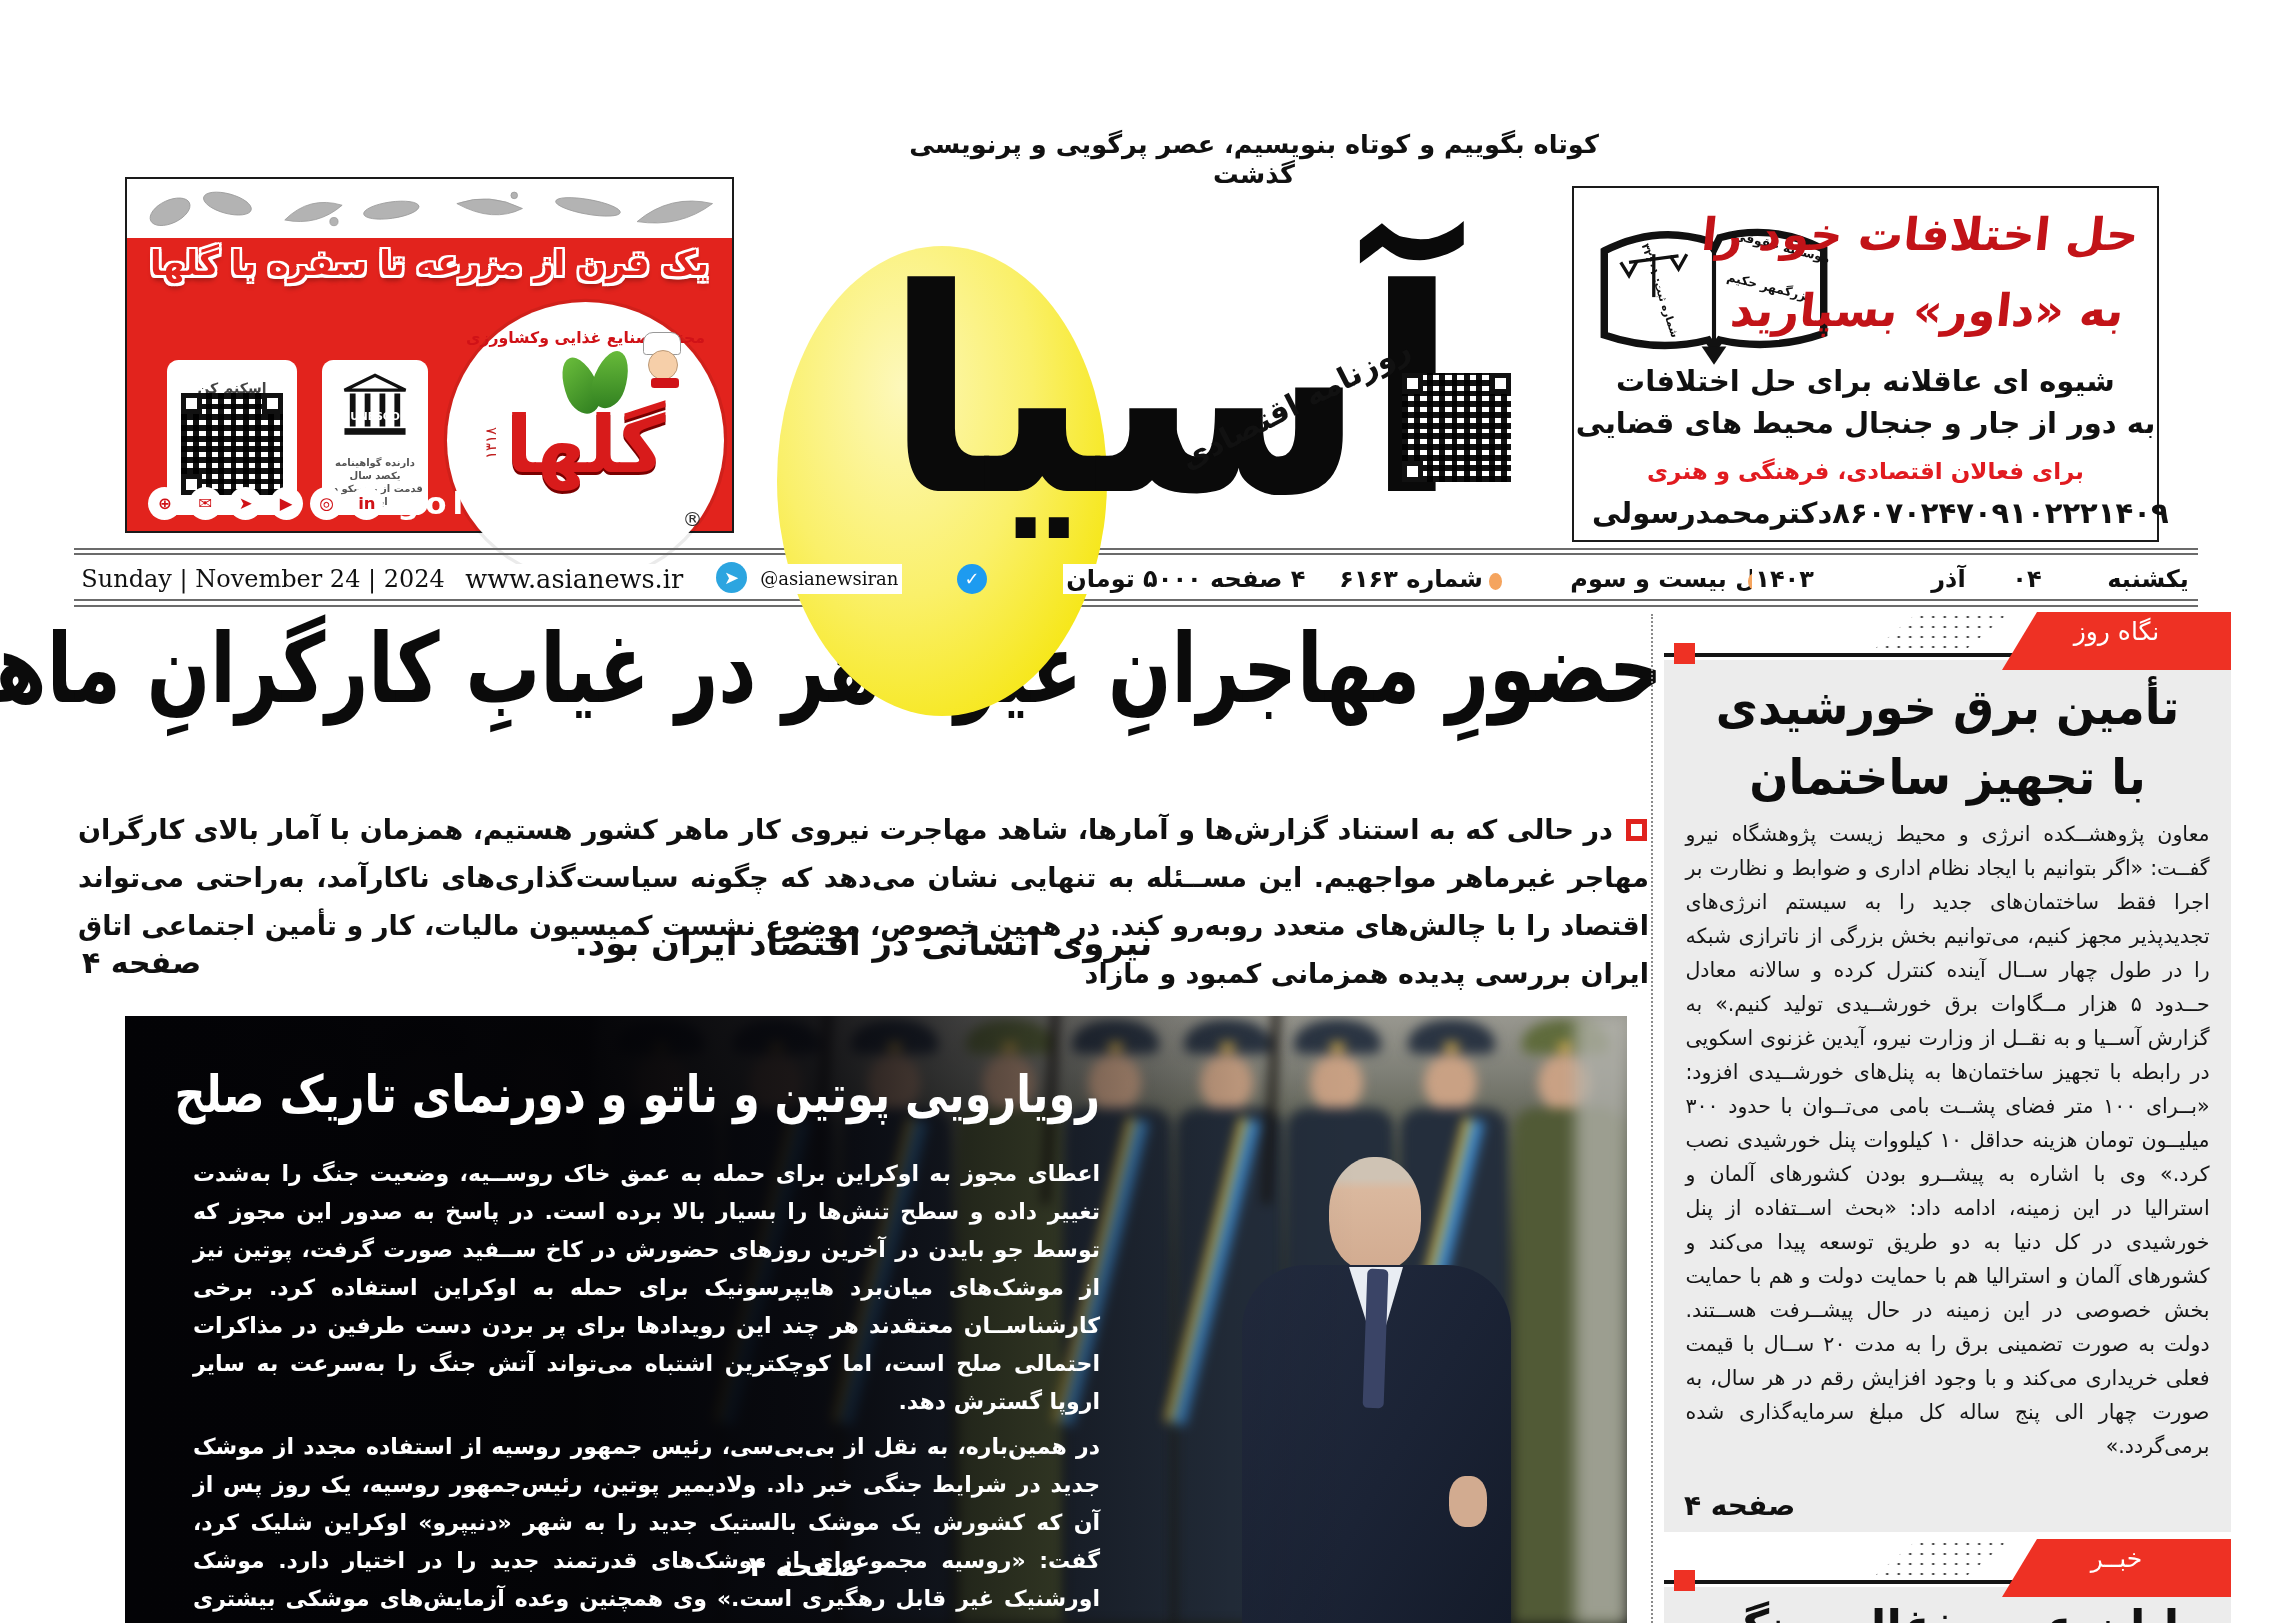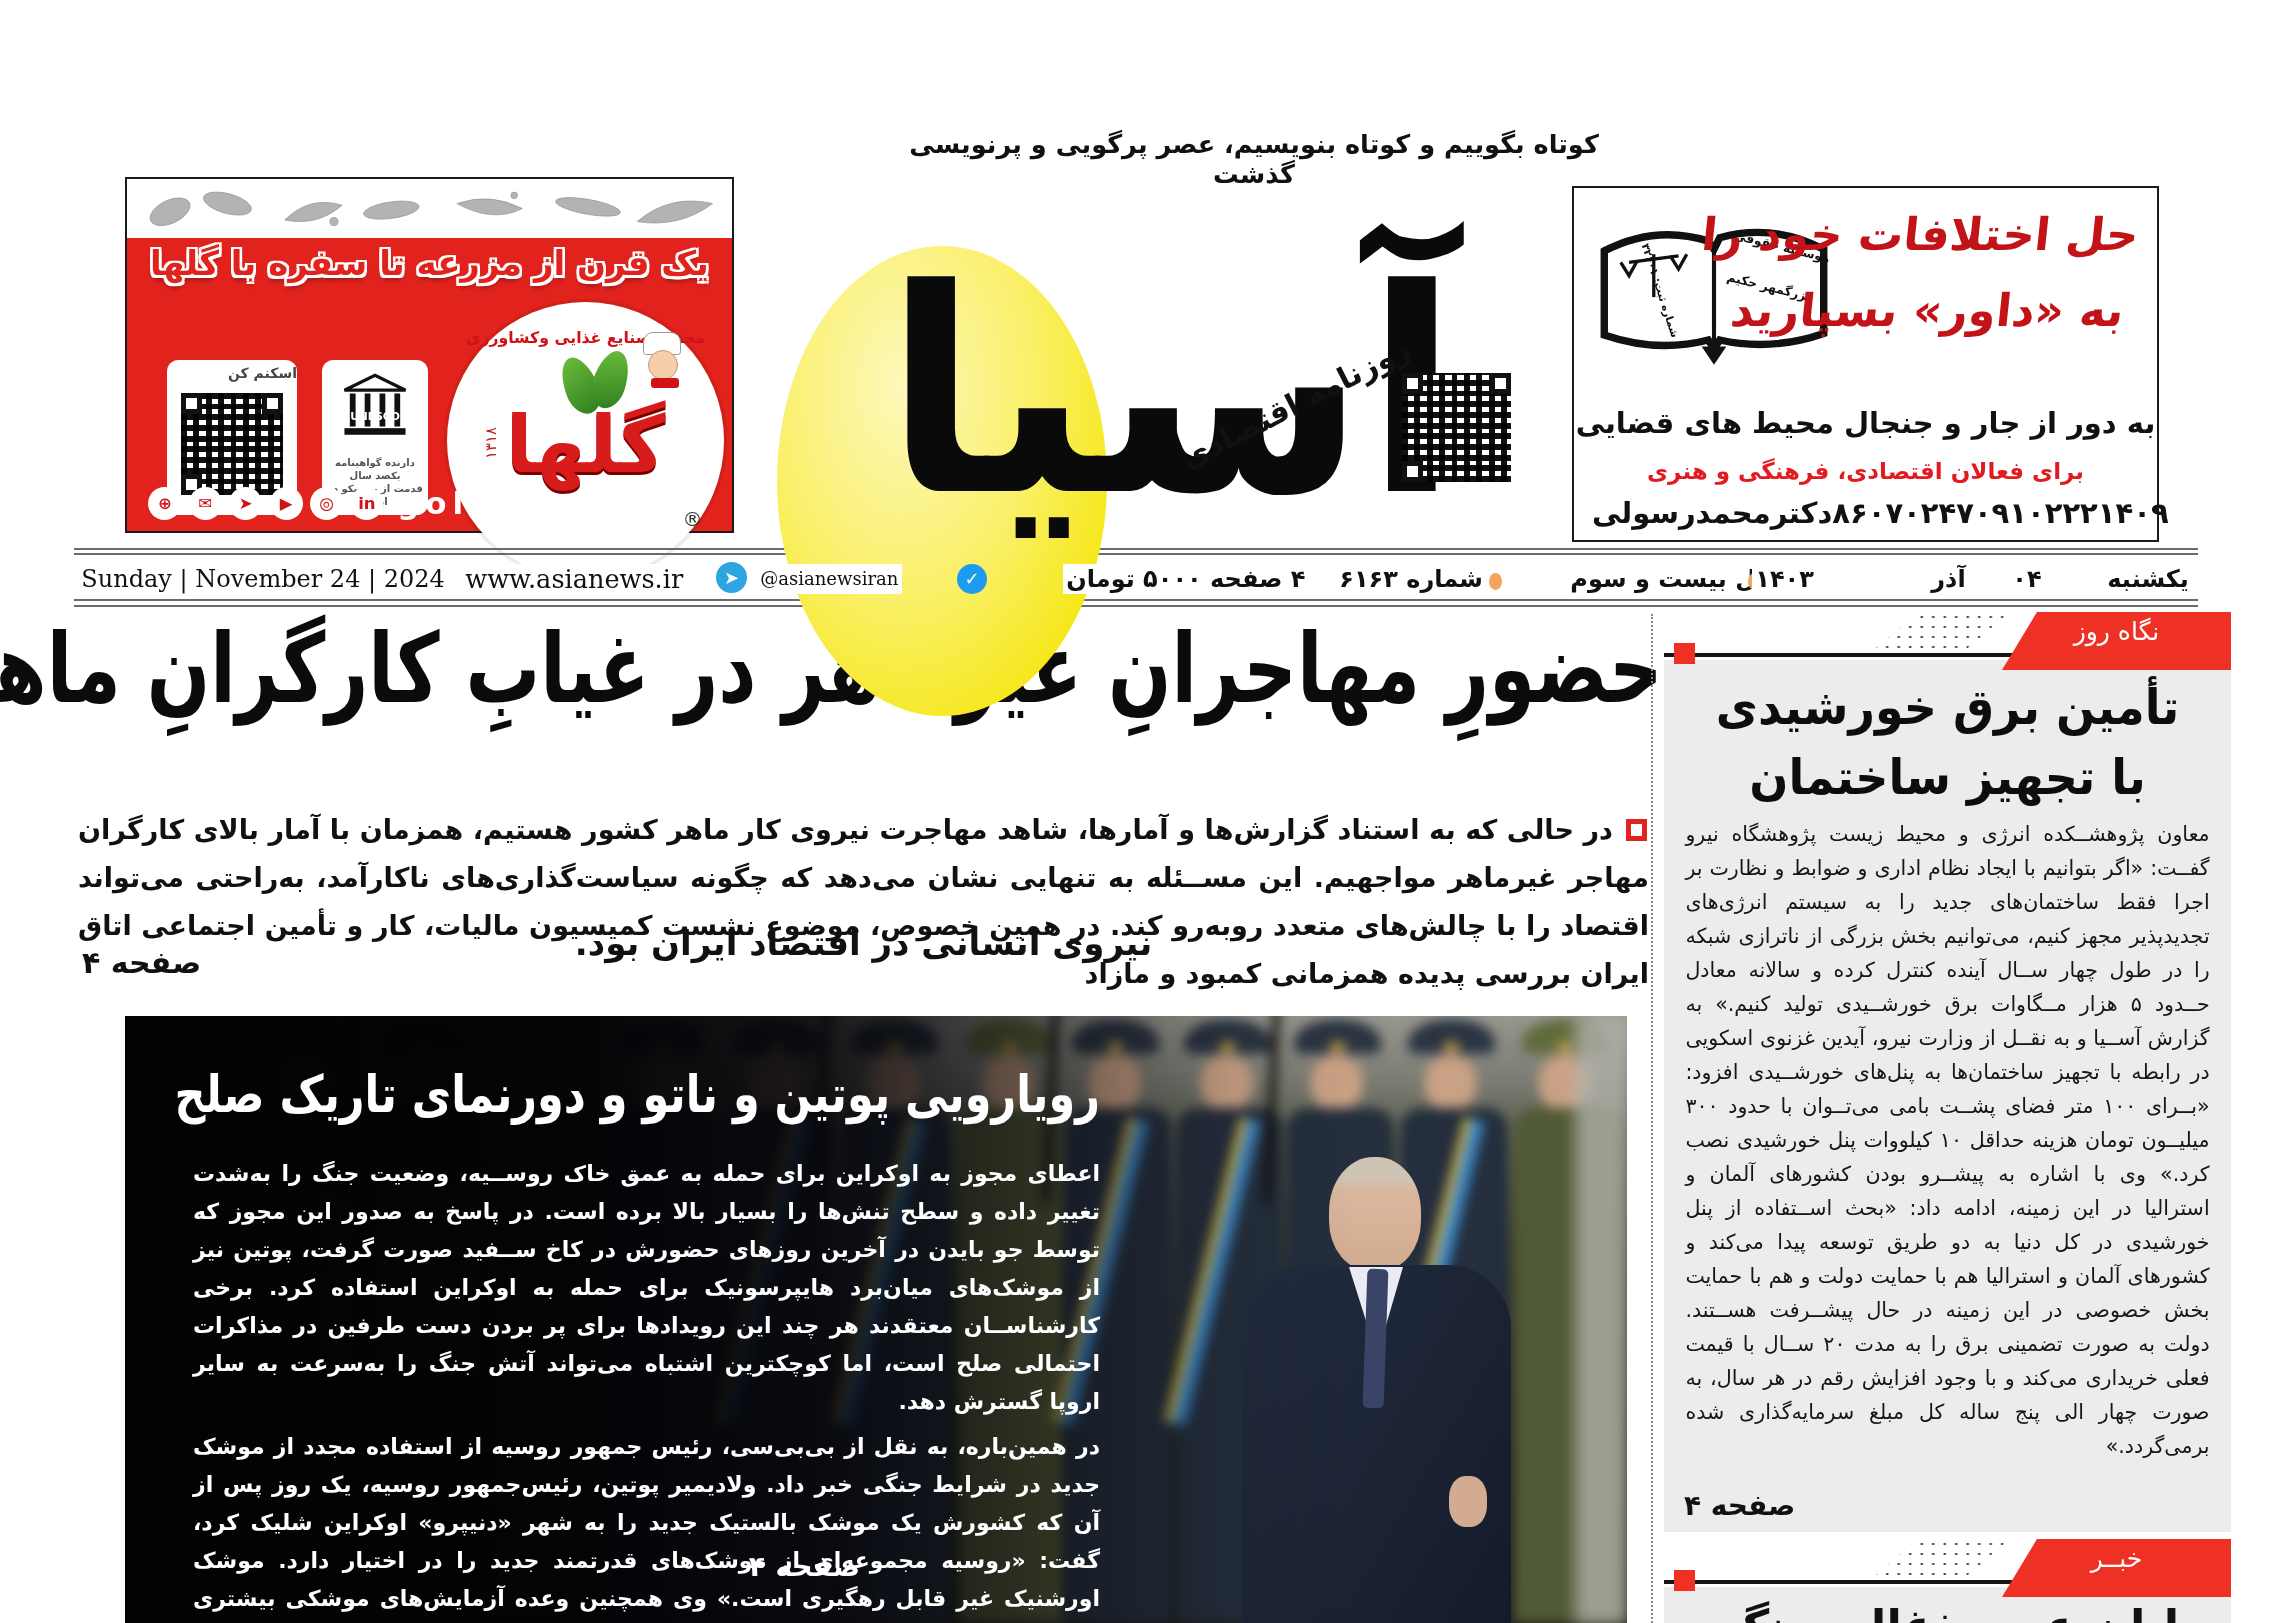--- a/index.html
+++ b/index.html
@@ -55,21 +55,21 @@
   .leaf{position:absolute;width:33px;height:59px;border-radius:50% 50% 50% 50%/60% 60% 40% 40%;
       background:linear-gradient(160deg,#6cbf3c,#2e7d1f);}
   .golha-word{position:absolute;top:97px;width:100%;text-align:center;font-size:79px;font-weight:bold;color:#d81b1b;direction:rtl;
       text-shadow:0 2.5px 0 #7a0000,0 -1.6px 0 #fff;}
   .golha-year{position:absolute;left:28px;top:132px;font-size:15px;color:#c02020;transform:rotate(-90deg);}
   .golha-reg{position:absolute;right:21.4px;bottom:48px;font-size:20px;color:#333;}
   .chef-face{position:absolute;width:28px;height:28px;border-radius:50%;background:#f6cfa9;border:1.6px solid #b97;}
   .chef-hat{position:absolute;width:36px;height:21.4px;border-radius:10px 10px 3.3px 3.3px;background:#fff;border:1.6px solid #999;}
   .chef-scarf{position:absolute;width:28px;height:10px;background:#d01217;border-radius:3.3px;}
   .wbox{position:absolute;background:#fff;border-radius:11.5px;}
-  .golha-qr-label{display:block;font-size:14px;font-weight:bold;color:#444;padding-top:5px;direction:rtl;}
+  .golha-qr-label{display:block;text-align:center;font-size:14px;font-weight:bold;color:#444;padding-top:20px;direction:rtl;}
   .unesco-cap{position:absolute;bottom:6.6px;width:100%;text-align:center;font-size:10px;font-weight:bold;color:#555;direction:rtl;line-height:13px;}
   .unesco-art{position:absolute;left:50%;top:11.5px;transform:translateX(-50%);width:71px;height:76px;}
   .soc-row{position:absolute;left:21.4px;bottom:10px;height:36px;display:flex;align-items:center;gap:7.4px;}
   .soc{width:33px;height:33px;border-radius:50%;background:#fff;color:#d01217;font-size:16.5px;font-weight:bold;
        text-align:center;line-height:33px;}
   .soc-handle{color:#fff;font-size:31px;font-weight:bold;letter-spacing:5.8px;margin-left:6.6px;}
 
   
   .legal-title{position:absolute;right:18px;text-align:right;font-size:45px;font-weight:bold;color:#c21318;direction:rtl;
       transform:skewX(-6deg);}
@@ -241,20 +241,21 @@
           <path d="M42 66 l10 16 l10 -18"></path>
             <path d="M102 58 l10 16 l10 -18"></path>
         </g>
       </svg>
       <span class="book-txt" style="left:147px;top:31px;transform:rotate(14deg);">موسسه حقوقی</span>
       <span class="book-txt" style="left:140px;top:71px;transform:rotate(14deg);">بزرگمهر حکیم</span>
       <span class="book-txt" style="left:25px;top:76px;transform:rotate(72deg);font-size:10.7px;">شماره ثبت: ۳۲۶۰۱</span>
     </div>
     <div class="legal-title" style="top:20px;">حل اختلافات خود را</div>
     <div class="legal-title" style="top:96px;right:33px;">به «داور» بسپارید</div>
+    <div class="legal-black" style="top:176px;">شیوه ای عاقلانه برای حل اختلافات</div>
     <div class="legal-black" style="top:218px;">به دور از جار و جنجال محیط های قضایی</div>
     <div class="legal-red" style="top:270px;">برای فعالان اقتصادی، فرهنگی و هنری</div>
     <div class="legal-foot">
       <span>دکترمحمدرسولی</span>
       <span>۸۶۰۷۰۲۴۷</span>
       <span>۰۹۱۰۲۲۲۱۴۰۹</span>
     </div>
   </div>
 
   <div class="hrule" style="left:74px;top:548px;width:2124px;"></div>

